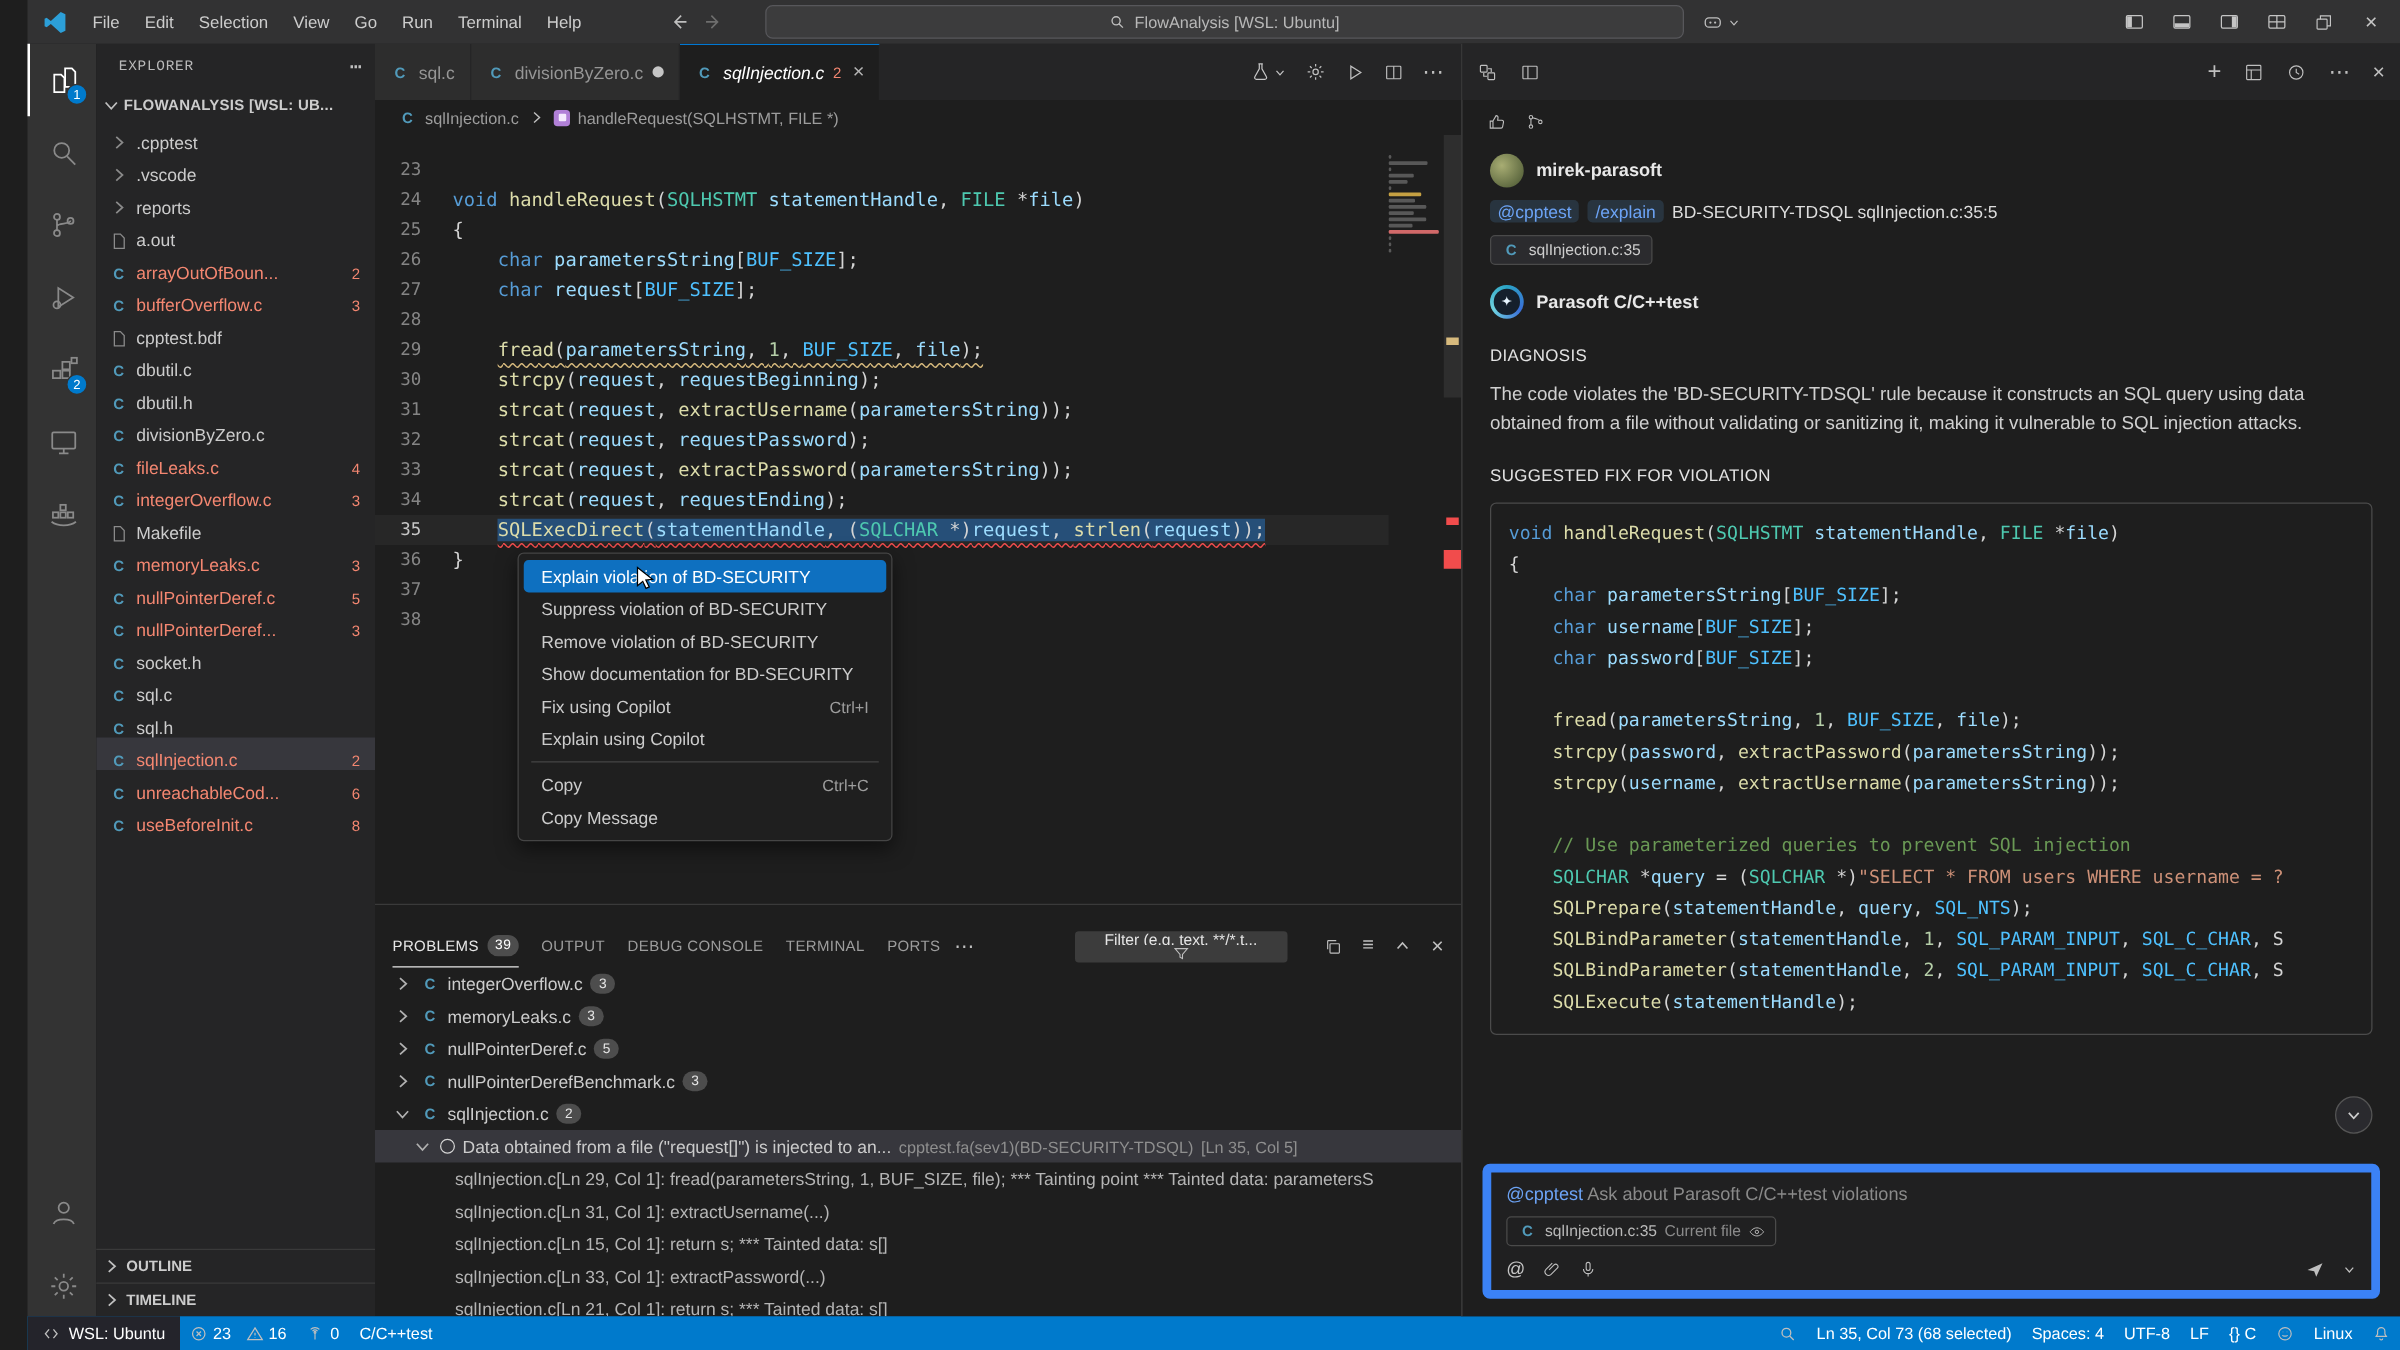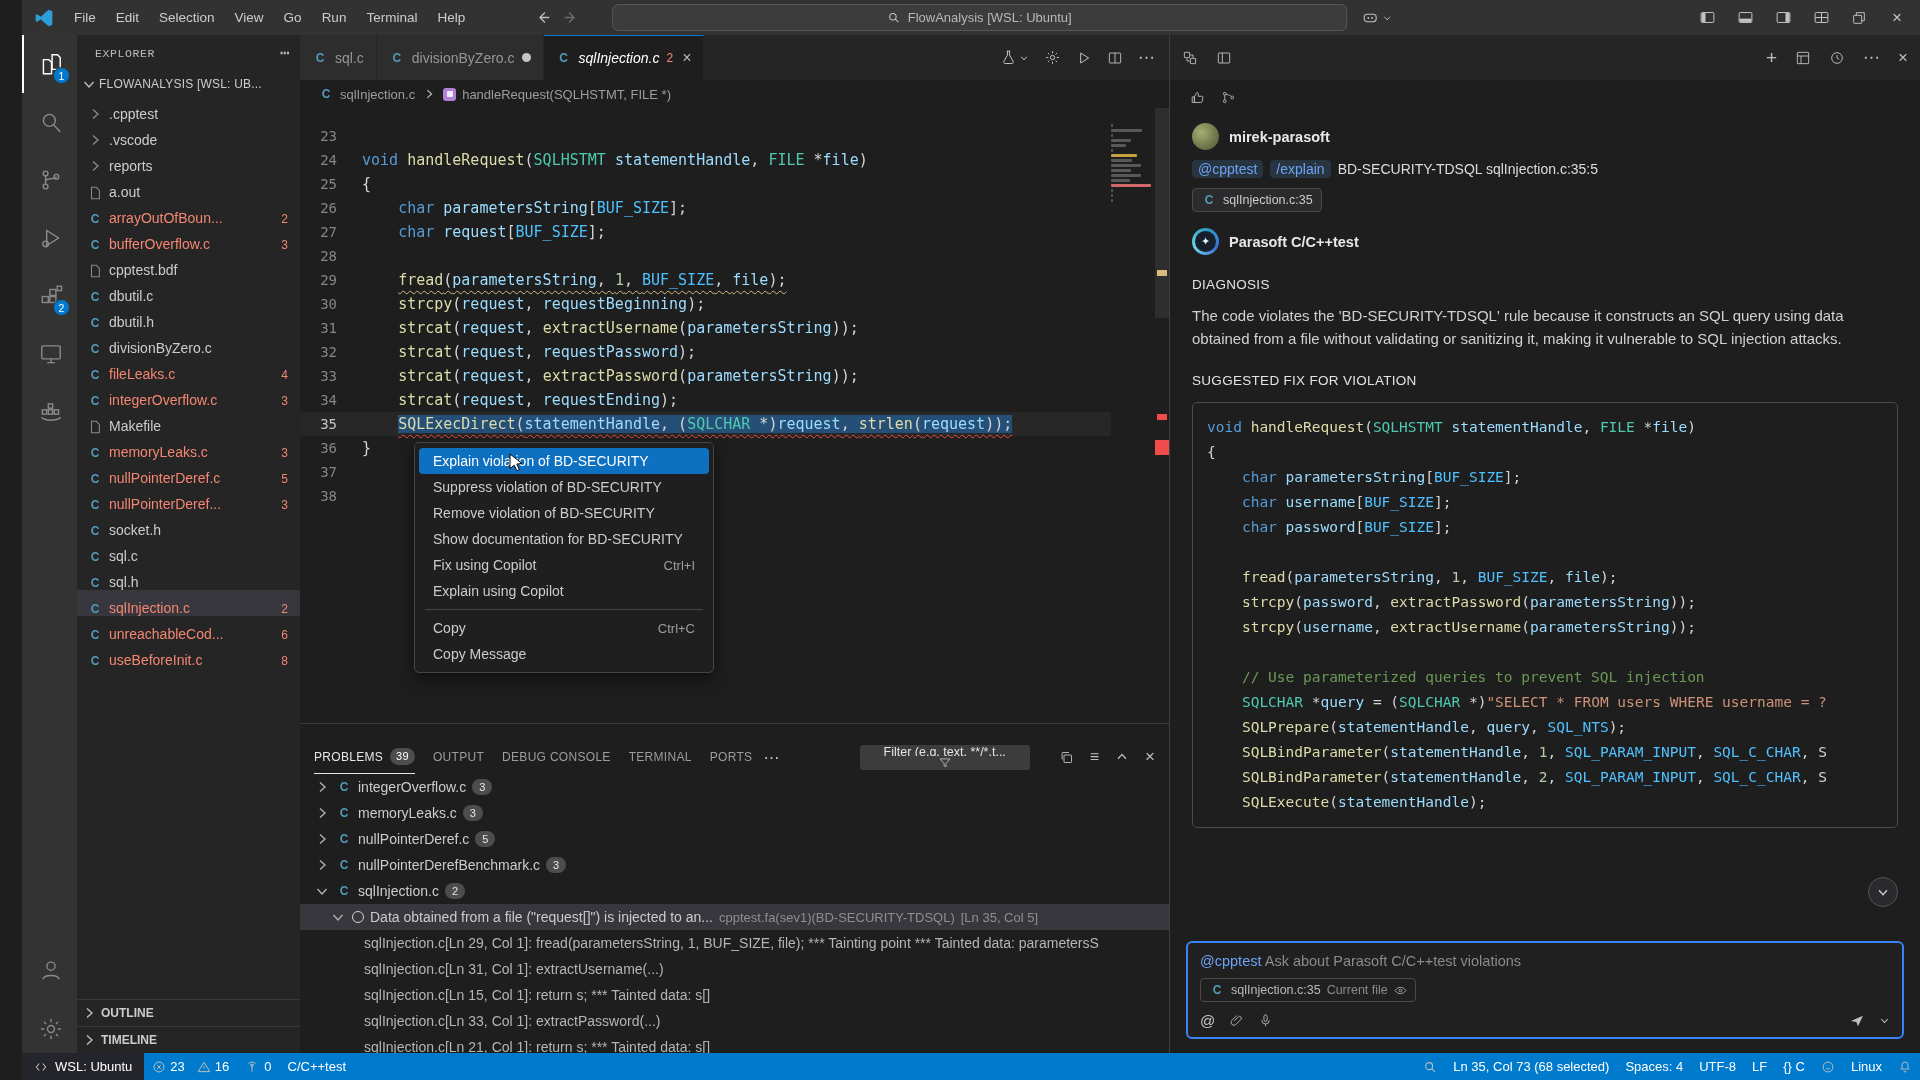--- a/index.html
+++ b/index.html
@@ -30,21 +30,21 @@
   .ab-item{width:55px;height:58px;display:flex;align-items:center;justify-content:center;color:#8a8a8a;position:relative;border-left:2px solid transparent;}
   .ab-item.active{color:#ffffff;border-left:2px solid #ffffff;}
   .ab-badge{position:absolute;right:7px;bottom:9px;background:#007acc;color:#fff;border-radius:50%;
     min-width:17px;height:17px;font-size:10.5px;display:flex;align-items:center;justify-content:center;border:1px solid #333;}
   .ab-bottom{margin-top:auto;margin-bottom:6px;}
 
   
   .sidebar{width:223px;background:#252526;flex:none;display:flex;flex-direction:column;min-height:0;}
   .sb-title{height:36px;display:flex;align-items:center;padding:0 10px 0 18px;font-size:11.5px;letter-spacing:.6px;color:#bababa;font-family:Liberation Mono, monospace;}
   .sb-title .ico{margin-left:auto;}
-  .section-header{height:25px;display:flex;align-items:center;gap:2px;font-weight:400;font-size:12px;color:#cccccc;padding-left:4px;letter-spacing:.2px;}
+  .section-header{height:25px;display:flex;align-items:center;gap:2px;font-weight:700;font-size:12px;color:#cccccc;padding-left:4px;letter-spacing:.2px;}
   .file-list{overflow:hidden;}
   .file-row{height:26px;display:flex;align-items:flex-end;gap:6px;padding:0 8px 0 10px;color:#cccccc;font-size:14px;cursor:default;}
   .file-row.selected{background:#37373d;}
   .file-row.warn .file-label,.file-row.warn .file-badge{color:#f48771;}
   .file-ic{width:16px;flex:none;display:flex;justify-content:center;color:#8a8a8a;}
   .c-icon{color:#519aba;font-weight:700;font-size:12px;font-family:"Liberation Sans",sans-serif;width:16px;text-align:center;flex:none;}
   .file-label{white-space:nowrap;overflow:hidden;flex:1;}
   .file-badge{font-size:12px;color:#9d9d9d;padding-right:4px;}
   .sb-sections{margin-top:auto;}
   .sb-section{height:27px;display:flex;align-items:center;gap:4px;border-top:1px solid #3a3a3a;font-weight:700;font-size:12px;padding-left:4px;color:#cccccc;}
@@ -130,21 +130,21 @@
   .req-row{margin:10px 0 0 0;display:flex;align-items:center;gap:7px;font-size:14px;color:#dddddd;flex-wrap:wrap;}
   .chip-cmd{background:rgba(86,156,214,0.18);color:#6ca3f5;border-radius:4px;padding:1px 6px;}
   .fileref{margin-top:10px;display:inline-flex;align-items:center;gap:6px;border:1px solid #4a4a4a;background:#2b2b2e;
     border-radius:4px;height:24px;padding:0 8px;font-size:12.5px;color:#cccccc;}
   .sec-h{margin-top:22px;font-size:13.5px;color:#e3e3e3;letter-spacing:.3px;}
   .diag-text{margin-top:12px;font-size:15px;line-height:1.55;color:#d0d0d0;max-width:700px;}
   .code-block{margin-top:14px;border:1px solid #4b4b4b;border-radius:5px;background:#1e1e1e;padding:12px 14px;overflow:hidden;}
   .code-block .cline{height:25px;line-height:25px;font-size:14.5px;}
   .scroll-down{position:absolute;right:22px;bottom:146px;width:30px;height:30px;border-radius:50%;background:#2a2a2e;
     border:1px solid #555;display:flex;align-items:center;justify-content:center;color:#cccccc;z-index:10;}
-  .chat-input{flex:none;margin:10px 16px 14px;border:2px solid #3b82f6;border-radius:6px;background:#202021;padding:10px 12px 8px;}
+  .chat-input{flex:none;margin:10px 16px 14px;border:7px solid #3b82f6;border-radius:6px;background:#202021;padding:10px 12px 8px;}
   .ci-row1{font-size:14.5px;}
   .mention{color:#6ca3f5;}
   .input-ph{color:#8a8a8a;}
   .ci-row2{margin-top:9px;display:flex;}
   .attach-chip{display:inline-flex;align-items:center;gap:6px;border:1px solid #4a4a4a;border-radius:4px;height:24px;padding:0 8px;font-size:12.5px;color:#b9b9b9;}
   .attach-note{color:#8a8a8a;}
   .ci-row3{margin-top:10px;display:flex;align-items:center;gap:14px;color:#c5c5c5;}
   .ci-row3 .spacer{flex:1;}
   .at-glyph{font-size:15px;color:#c5c5c5;}
 

